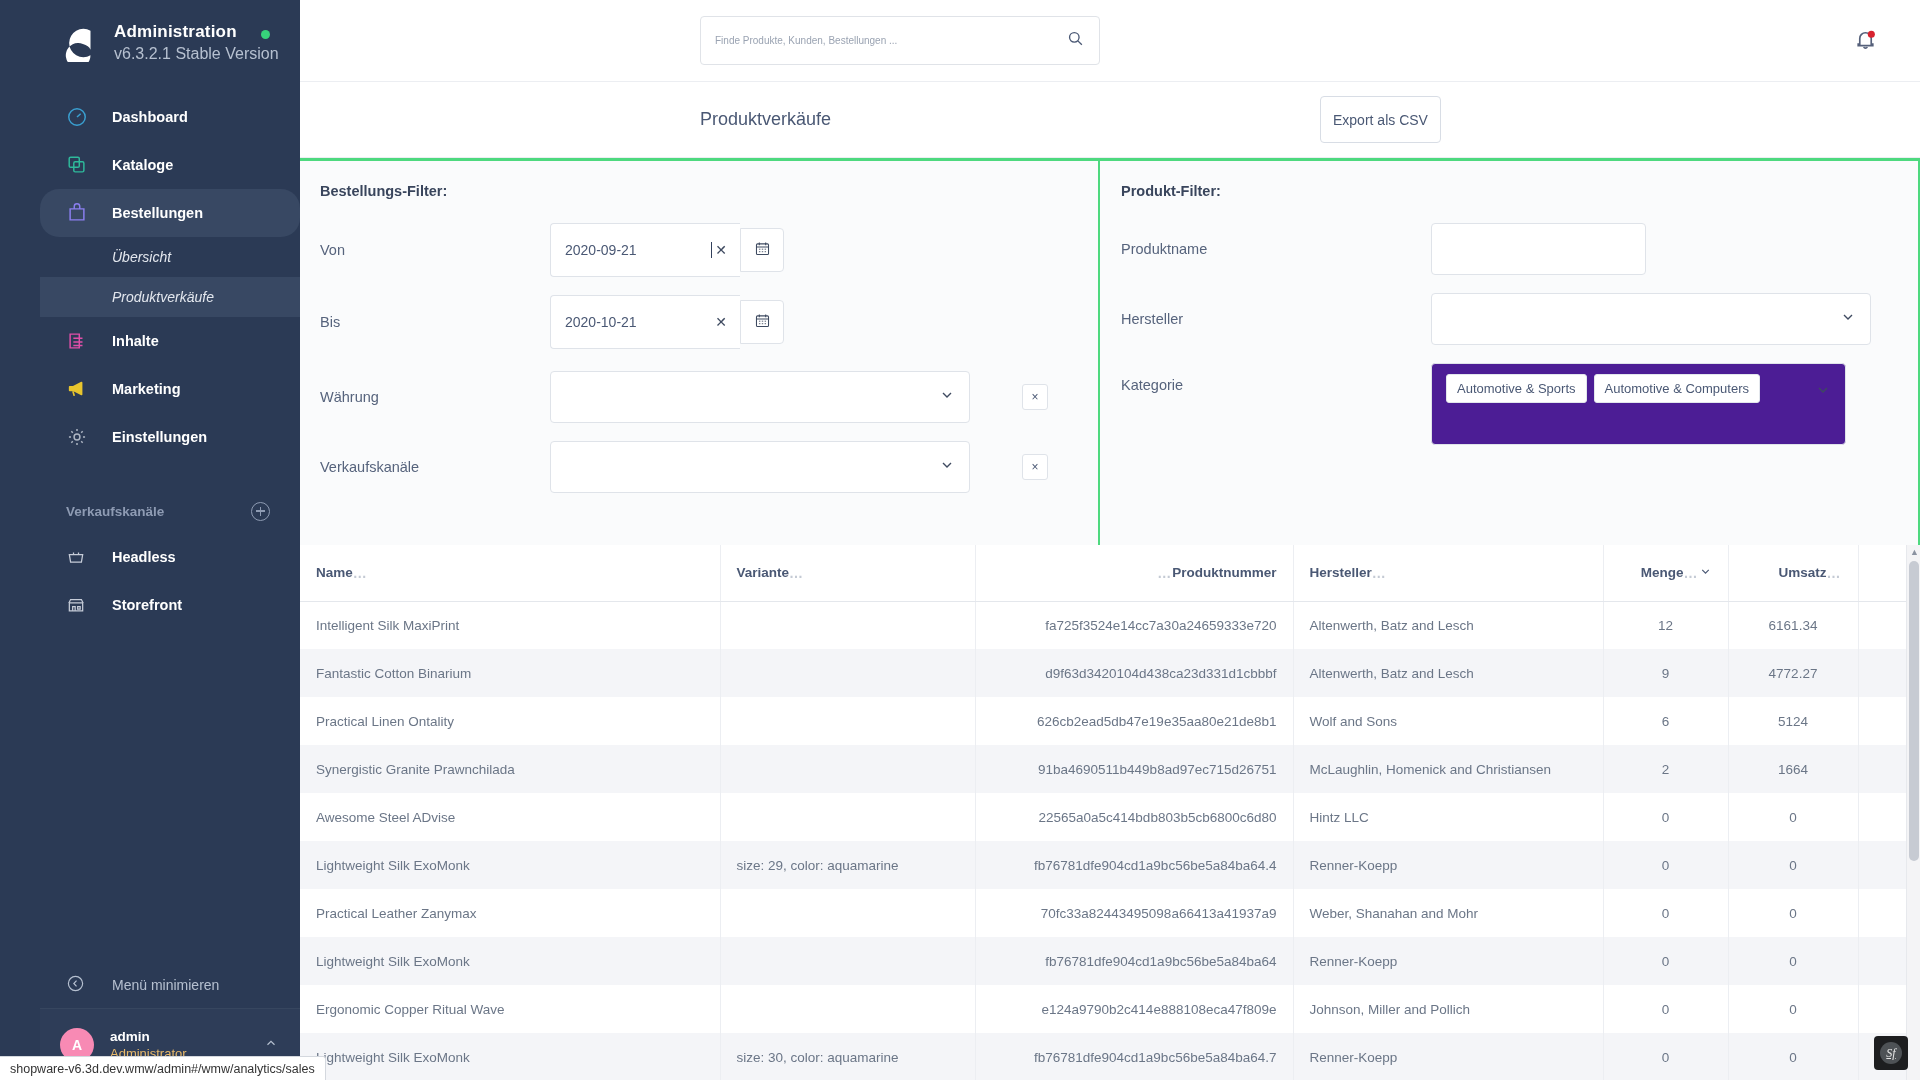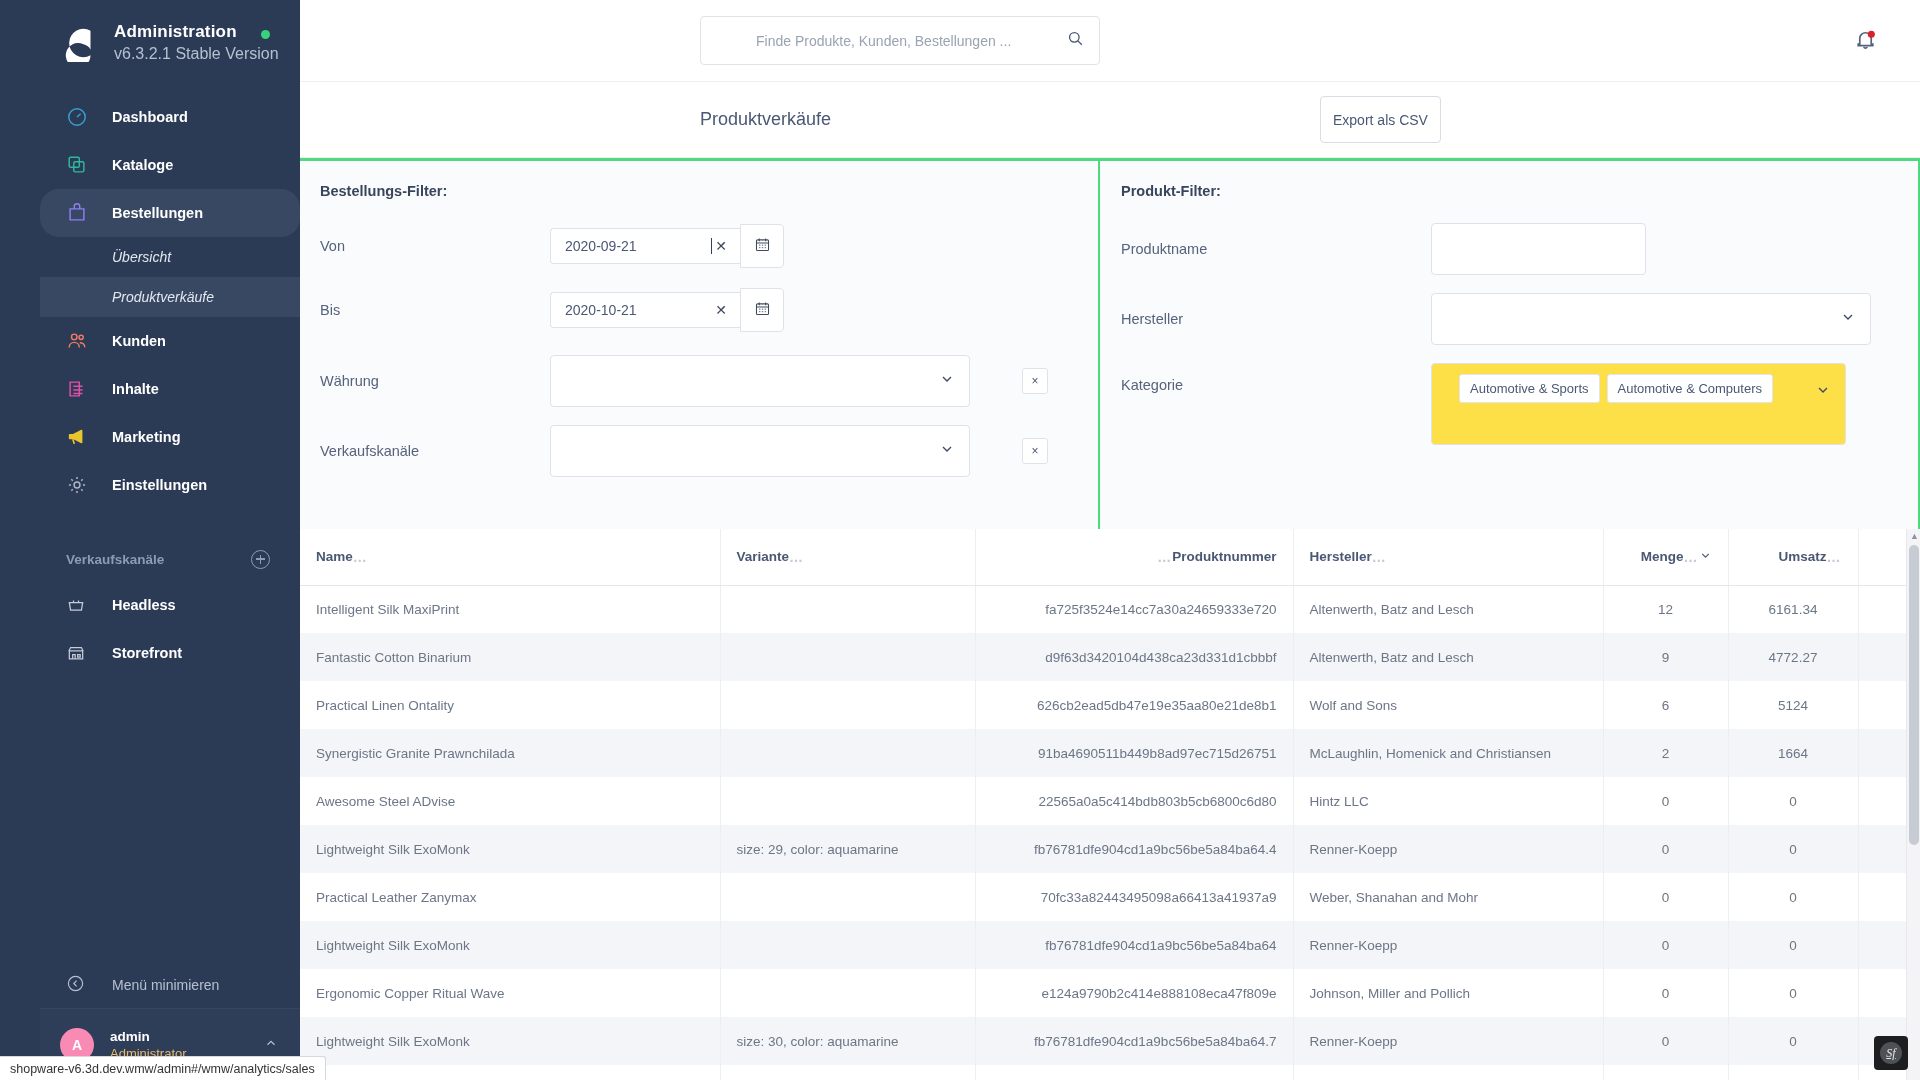--- a/index.html
+++ b/index.html
@@ -62,22 +62,22 @@
   .topbar {
     height: 82px; background: #fff; border-bottom: 1px solid #eceef2;
     display: flex; align-items: center; position: relative;
   }
   .search-wrap { position: absolute; left: 400px; width: 400px; }
   .search-box {
     width: 400px; height: 49px; border: 1px solid #e0e3e8; border-radius: 4px;
     display: flex; align-items: center; padding: 0 14px; background: #fff;
   }
   .search-box input {
-    flex: 1; border: 0; outline: 0; font-size: 14px; color: #4a5874;
-    font-family: "Liberation Sans", sans-serif; background: transparent; margin-left: 41px;
+    flex: 1; border: 0; outline: 0; font-size: 10px; color: #4a5874;
+    font-family: "Liberation Sans", sans-serif; background: transparent;
   }
   .search-box input::placeholder { color: #9aa3b2; }
   .bell { position: absolute; right: 42px; top: 27px; cursor: pointer; }
   .page-head {
     height: 76px; display: flex; align-items: center; position: relative;
     border-bottom: 1px solid #eceef2; background: #fff;
   }
   .page-title { position: absolute; left: 400px; font-size: 18px; color: #4a5874; }
   .btn-csv {
     position: absolute; left: 1020px; height: 47px; padding: 0 12px;
@@ -89,21 +89,21 @@
   .filters { display: flex; border-top: 3px solid #4ed97f; position: relative; }
   .filter-panel { padding: 22px 26px 34px 20px; background: #fafbfc; }
   .filter-panel.left { width: 800px; border-right: 2px solid #4ed97f; }
   .filter-panel.right { flex: 1; border-left: 1px solid transparent; border-right: 2px solid #4ed97f; }
   .filter-title { font-size: 14.5px; font-weight: bold; color: #39455c; margin-bottom: 24px; }
   .filter-row { display: flex; align-items: center; margin-bottom: 18px; min-height: 46px; }
   .filter-label { font-size: 14.5px; color: #56637c; }
   .f-label-l { width: 230px; }
   .f-label-r { width: 310px; }
   .date-field {
-    width: 190px; height: 36px; border: 1px solid #dfe3e9; border-right: 0;
+    width: 190px; height: 54px; border: 1px solid #dfe3e9; border-right: 0;
     border-radius: 4px 0 0 4px; background: #fff; display: flex; align-items: center;
     padding: 0 10px 0 14px;
   }
   .date-field span.val { flex: 1; font-size: 14px; color: #4a5874; }
   .date-field .caret-txt { border-right: 1px solid #32405c; padding-right: 1px; }
   .x-btn { font-size: 14px; color: #3e4a60; cursor: pointer; padding: 0 3px; }
   .cal-btn {
     width: 44px; height: 44px; border: 1px solid #dfe3e9; border-radius: 0 4px 4px 0;
     background: #fff; display: flex; align-items: center; justify-content: center; cursor: pointer;
   }
@@ -118,22 +118,22 @@
     width: 26px; height: 26px; border: 1px solid #dfe3e9; border-radius: 3px; background: #fff;
     display: flex; align-items: center; justify-content: center; margin-left: 52px;
     font-size: 12px; color: #4a5874; cursor: pointer;
   }
   .text-field {
     width: 215px; height: 52px; border: 1px solid #dfe3e9; border-radius: 4px; background: #fff;
     padding: 0 12px; font-size: 14px; color: #4a5874; outline: none;
     font-family: "Liberation Sans", sans-serif;
   }
   .multi-box {
-    width: 415px; min-height: 82px; border: 1px solid #dfe3e9; border-radius: 4px; background: #fde047;
-    padding: 10px 27px; position: relative; cursor: pointer;
+    width: 415px; min-height: 82px; border: 1px solid #dfe3e9; border-radius: 4px; background: #4c1d95;
+    padding: 10px 14px; position: relative; cursor: pointer;
   }
   .chips { display: flex; gap: 7px; flex-wrap: wrap; padding-right: 30px; }
   .chip {
     border: 1px solid #e2e6ec; border-radius: 3px; padding: 6px 10px;
     font-size: 13px; color: #4a5874; background: #fff; white-space: nowrap;
   }
   .multi-box .chev { position: absolute; right: 14px; top: 18px; }
   
   .table-wrap { position: relative; }
   table { width: 100%; border-collapse: collapse; table-layout: fixed; }
@@ -230,31 +230,20 @@
       <span>Bestellungen</span>
     </div>
 
     <div class="nav-sub">
       <span>Übersicht</span>
     </div>
     <div class="nav-sub active">
       <span>Produktverkäufe</span>
     </div>
 
-    <div class="nav-item">
-      <span class="ico">
-        <svg width="22" height="22" viewBox="0 0 24 24" fill="none" stroke="#f07a62" stroke-width="1.6">
-          <circle cx="9" cy="7.5" r="3"></circle>
-            <path d="M3.5 19c0-3.3 2.5-5.5 5.5-5.5s5.5 2.2 5.5 5.5"></path>
-          <circle cx="16.5" cy="8" r="2.3"></circle>
-            <path d="M15 13.8c3 0 5.5 2 5.5 5"></path>
-        </svg>
-      </span>
-      <span>Kunden</span>
-    </div>
 
     <div class="nav-item">
       <span class="ico">
         <svg width="22" height="22" viewBox="0 0 24 24" fill="none" stroke="#e04fa8" stroke-width="1.6">
           <path d="M4.5 4.5h10v15h-10z"></path>
             <path d="M8 9h10M8 13h10M8 17h10"></path>
         </svg>
       </span>
       <span>Inhalte</span>
     </div>

